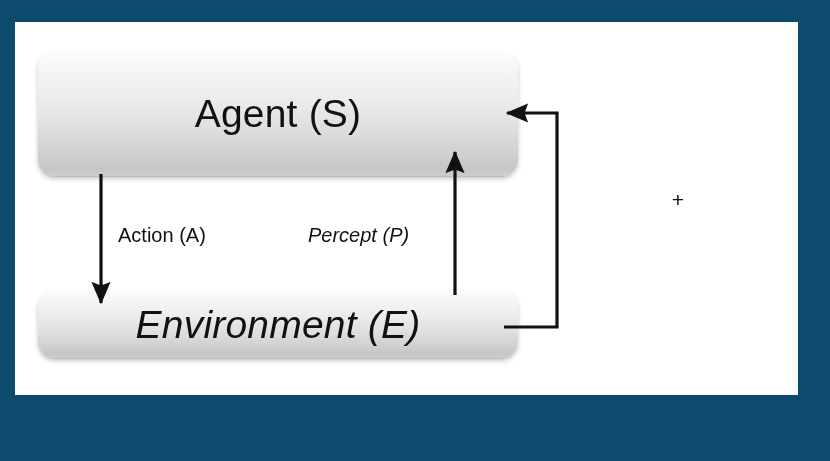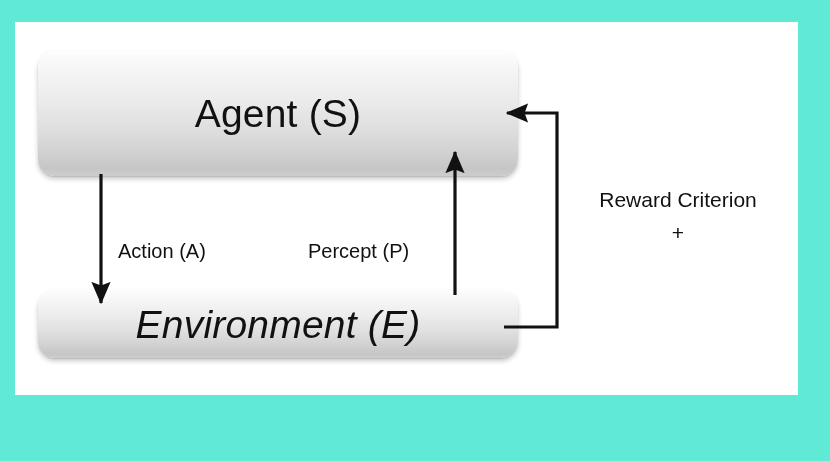--- a/index.html
+++ b/index.html
@@ -2,21 +2,21 @@
 <html><head>
 <meta charset="utf-8">
 <style>
   * { margin:0; padding:0; box-sizing:border-box; }
   html, body {
     width:830px; height:461px;
     background:#000000;
     font-family:"Liberation Sans", sans-serif;
     overflow:hidden;
   }
-  #stage { position:relative; width:830px; height:461px; background:#5eead4; }
+  #stage { position:relative; width:830px; height:461px; background:#0c4a6e; }
 
   
   #canvas {
     position:absolute;
     left:15px; top:22px;
     width:783px; height:373px;
     background:#ffffff;
   }
 
   
@@ -49,24 +49,23 @@
   #agent-box .node-label       { font-size:39px; }
   #environment-box .node-label { font-size:39px; }
 
   
   .edge-label {
     position:absolute;
     font-size:20px;
     color:#111111;
     white-space:nowrap;
     line-height:1;
-    margin-top:16px;
   }
   #action-label  { left:103px; top:203px; }
-  #percept-label { left:293px; top:203px; }
+  #percept-label { left:293px; top:203px;font-style:italic; }
 
   
   #feedback-annotation {
     position:absolute;
     left:548px; top:161px;
     width:230px;
     text-align:center;
     font-size:21px;
     color:#111111;
     line-height:33px;
@@ -92,21 +91,20 @@
     </div>
 
     <div class="node" id="environment-box">
       <span class="node-label">Environment (E)</span>
     </div>
 
     <div class="edge-label" id="action-label">Action (A)</div>
     <div class="edge-label" id="percept-label">Percept (P)</div>
 
     <div id="feedback-annotation">
-      <div>Reward Criterion</div>
       <div>+</div>
     </div>
 
     <svg id="arrows" viewBox="0 0 783 373">
       <defs>
         <marker id="arrowhead" markerWidth="8" markerHeight="8" refX="6.6" refY="3" orient="auto" markerUnits="strokeWidth">
           <path d="M0,0 L7,3 L0,6 L1.1,3 Z" fill="#111111"></path>
         </marker>
       </defs>
 

